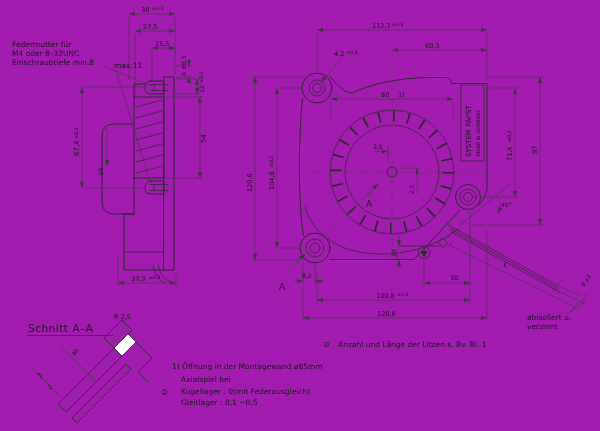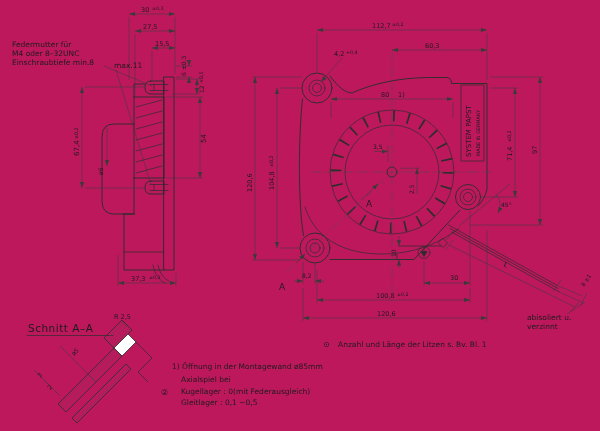--- a/index.html
+++ b/index.html
@@ -1,16 +1,16 @@
 <!DOCTYPE html>
 <html><head>
 <meta charset="utf-8">
 <style>
   html,body{margin:0;padding:0;background:#fff;}
-  #stage{position:relative;width:600px;height:431px;background:#be185d;overflow:hidden;
+  #stage{position:relative;width:600px;height:431px;background:#a21caf;overflow:hidden;
          font-family:"DejaVu Sans",sans-serif;}
   svg{position:absolute;left:0;top:0;}
   text{font-family:"DejaVu Sans",sans-serif;fill:#1c1c1c;}
   .g  {stroke:#2d2d2d;stroke-width:.95;fill:none;stroke-linecap:round;stroke-linejoin:round;}
   .g2 {stroke:#2d2d2d;stroke-width:.7;fill:none;stroke-linecap:round;}
   .d  {stroke:#3a3a3a;stroke-width:.55;fill:none;}
   .cl {stroke:#4a4a4a;stroke-width:.55;fill:none;stroke-dasharray:9 2.5 1.5 2.5;}
   .hat{stroke:#2d2d2d;stroke-width:.8;}
   .t7 {font-size:7px;} .t65{font-size:6.5px;} .t6{font-size:6px;}
   .t55{font-size:5.5px;} .t48{font-size:4.8px;} .t75{font-size:7.5px;}

